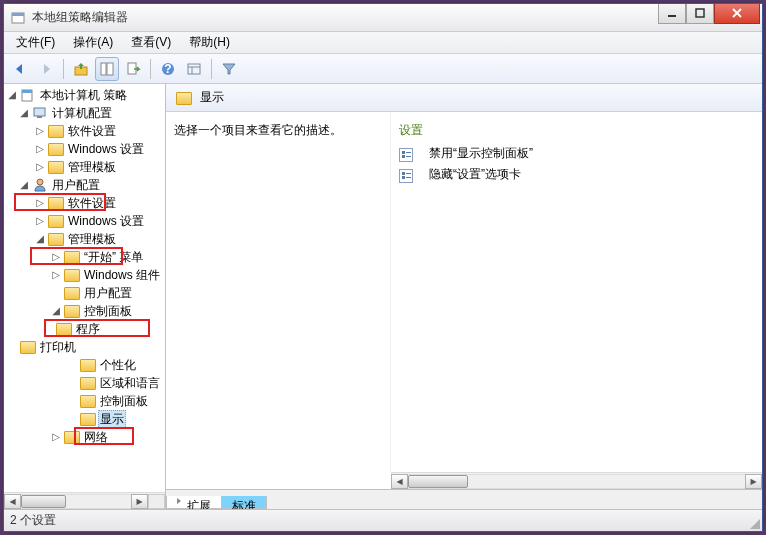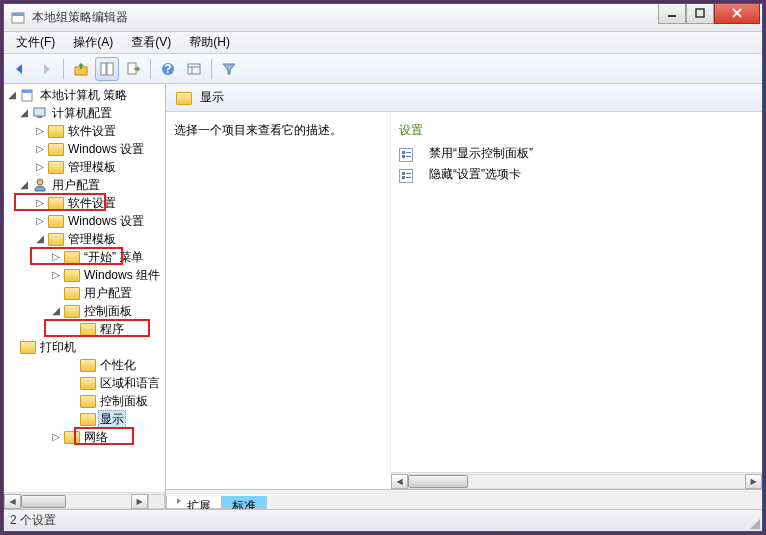--- a/index.html
+++ b/index.html
@@ -222,21 +222,21 @@
               <span class="ic folder-icon"></span>
               <span class="label">用户配置</span>
             </div>
 
           <div class="tree-row" style="padding-left:46px;">
               <span class="exp">◢</span>
               <span class="ic folder-icon"></span>
               <span class="label">控制面板</span>
             </div>
 
-          <div class="tree-row" style="padding-left:62px;">
+          <div class="tree-row" style="padding-left:38px;">
               <span class="exp">&nbsp;</span>
               <span class="ic folder-icon"></span>
               <span class="label">程序</span>
             </div>
           <div class="tree-row" style="">
               <span class="exp">&nbsp;</span>
               <span class="ic folder-icon"></span>
               <span class="label">打印机</span>
             </div>
           <div class="tree-row" style="padding-left:62px;">

